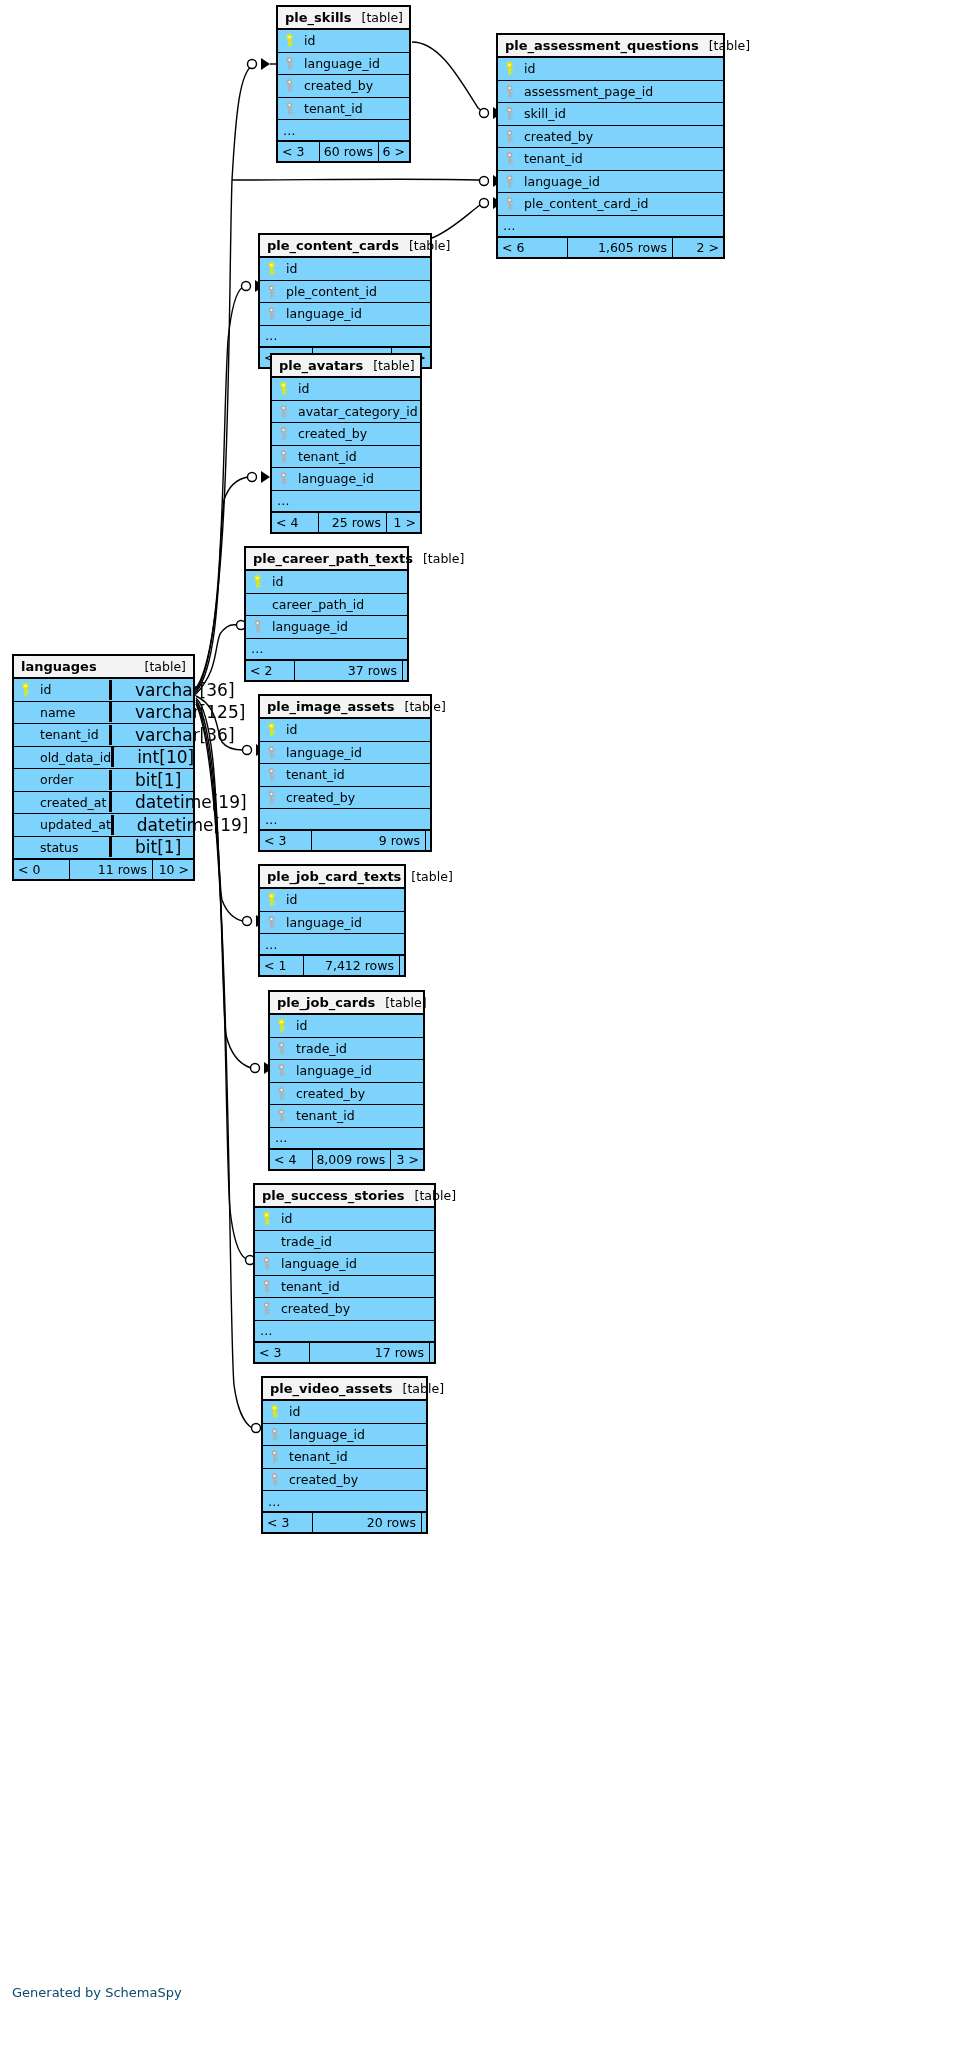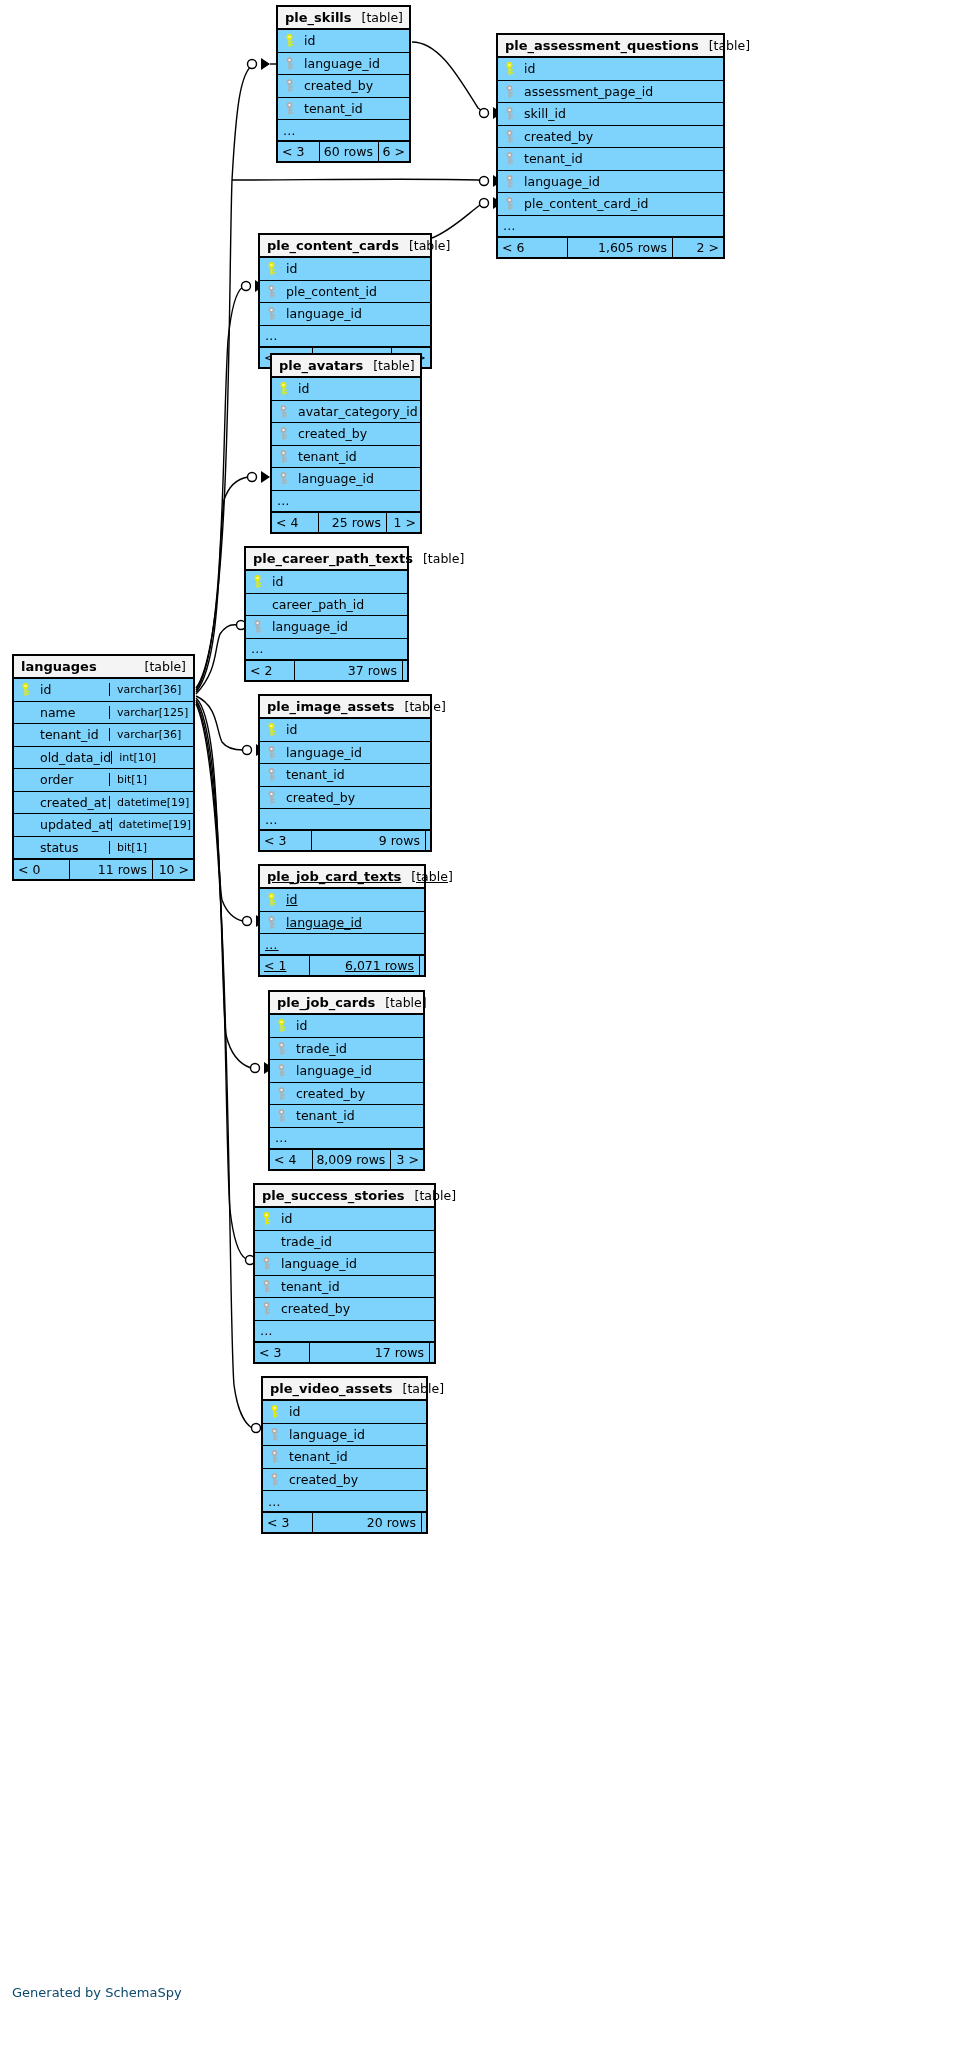--- a/index.html
+++ b/index.html
@@ -76,24 +76,24 @@
     align-items: center;
     justify-content: center;
   }
   .col-name {
     flex: 1 1 auto;
     white-space: nowrap;
     padding-left: 4px;
     font-size: 12.5px;
   }
   .col-type {
-    border-left: 1px solid #000000;
-    padding-left: 7px;
+    border-left: 3px solid #000000;
+    padding-left: 23px;
     white-space: nowrap;
-    font-size: 11px;
+    font-size: 17px;
     box-sizing: border-box;
   }
 
   .key-glyph { display: block; width: 9px; height: 13px; }
 
   .ellipsis-row {
     height: 20px;
     display: flex;
     align-items: center;
     padding-left: 5px;
@@ -598,21 +598,21 @@
           <span class="col-name">created_by</span>
         </div>
       </div>
       <div class="ellipsis-row">…</div>
       <div class="footer-row">
         <span class="fcell fcell-left" style="width:52px">&lt; 3</span>
         <span class="fcell fcell-mid" style="width:118px">9 rows</span>
         <span class="fcell fcell-right" style="flex:1 1 auto"></span>
       </div>
     </div>
-    <div class="table-node" style="left: 258px; top: 864px; width: 168px; text-decoration: underline;">
+    <div class="table-node" style="left: 258px; top: 864px; width: 148px;">
       <div class="tbl-header">
         <span class="tbl-name">ple_job_card_texts</span>
         <span class="tbl-kind">[table]</span>
       </div>
       <div class="tbl-rows">
         <div class="col-row">
           <span class="col-keycell">
             <span class="key-glyph"><svg width="9" height="13" viewBox="0 0 9 13">
                 <circle cx="4.5" cy="3" r="3" fill="#e8e800"></circle>
                 <circle cx="4.5" cy="3" r="1.1" fill="#ffffff"></circle>
@@ -632,21 +632,21 @@
                 <rect x="5.6" y="7.4" width="2.2" height="1.5" fill="#b0b0b0"></rect>
                 <rect x="5.6" y="10.0" width="2.2" height="1.5" fill="#b0b0b0"></rect>
               </svg></span>
           </span>
           <span class="col-name">language_id</span>
         </div>
       </div>
       <div class="ellipsis-row">…</div>
       <div class="footer-row">
         <span class="fcell fcell-left" style="width:52px">&lt; 1</span>
-        <span class="fcell fcell-mid" style="width:118px">6,071 rows</span>
+        <span class="fcell fcell-mid" style="width:118px">7,412 rows</span>
         <span class="fcell fcell-right" style="flex:1 1 auto"></span>
       </div>
     </div>
     <div class="table-node" style="left: 268px; top: 990px; width: 157px;">
       <div class="tbl-header">
         <span class="tbl-name">ple_job_cards</span>
         <span class="tbl-kind">[table]</span>
       </div>
       <div class="tbl-rows">
         <div class="col-row">

